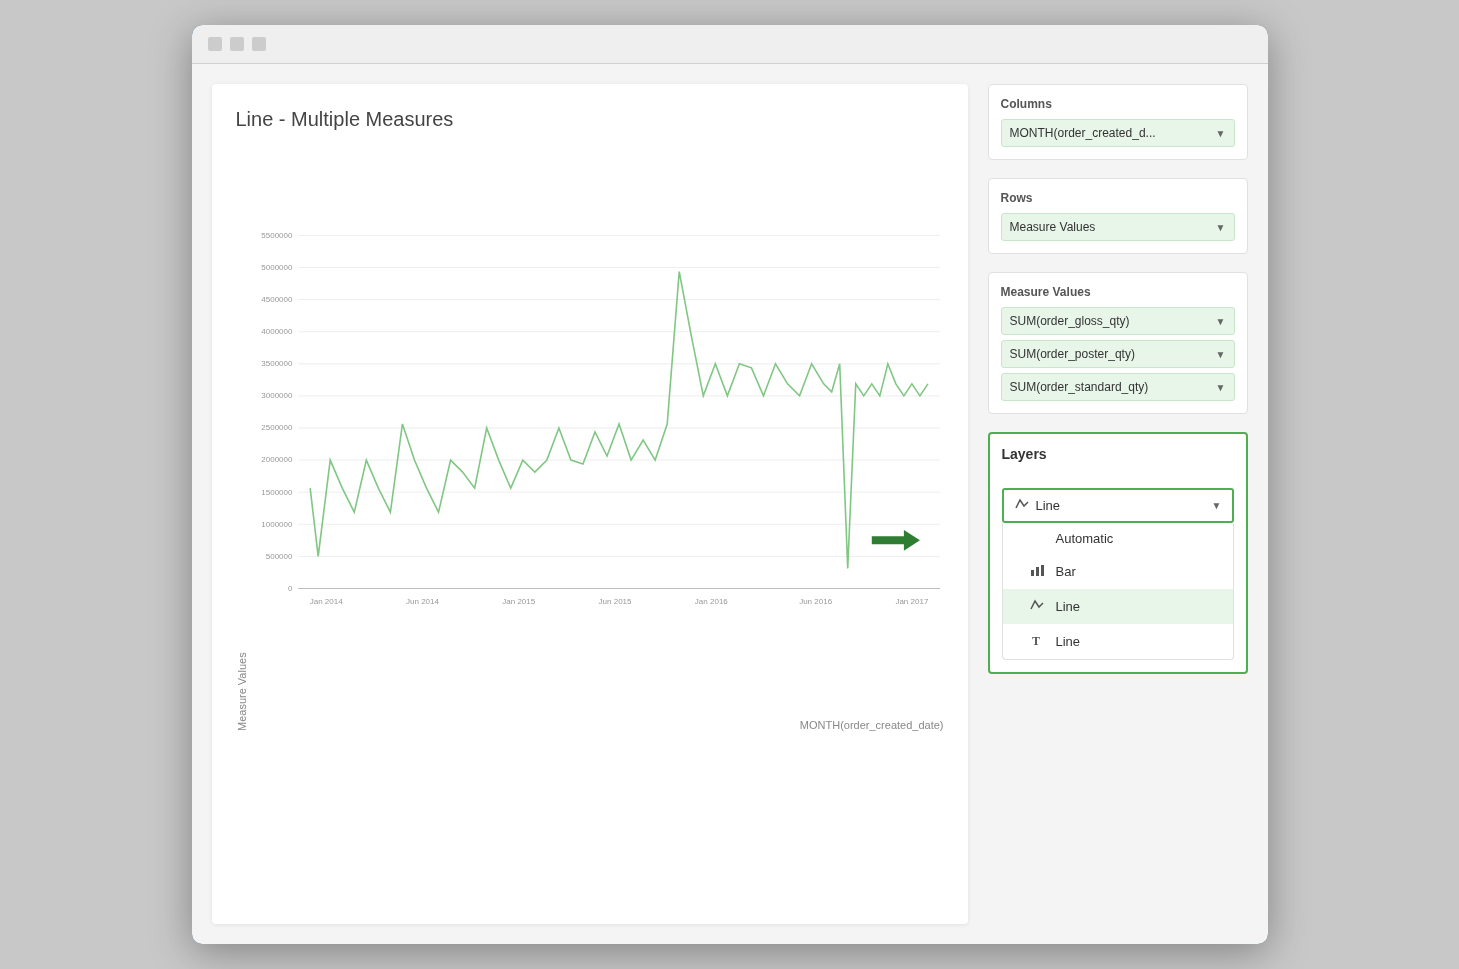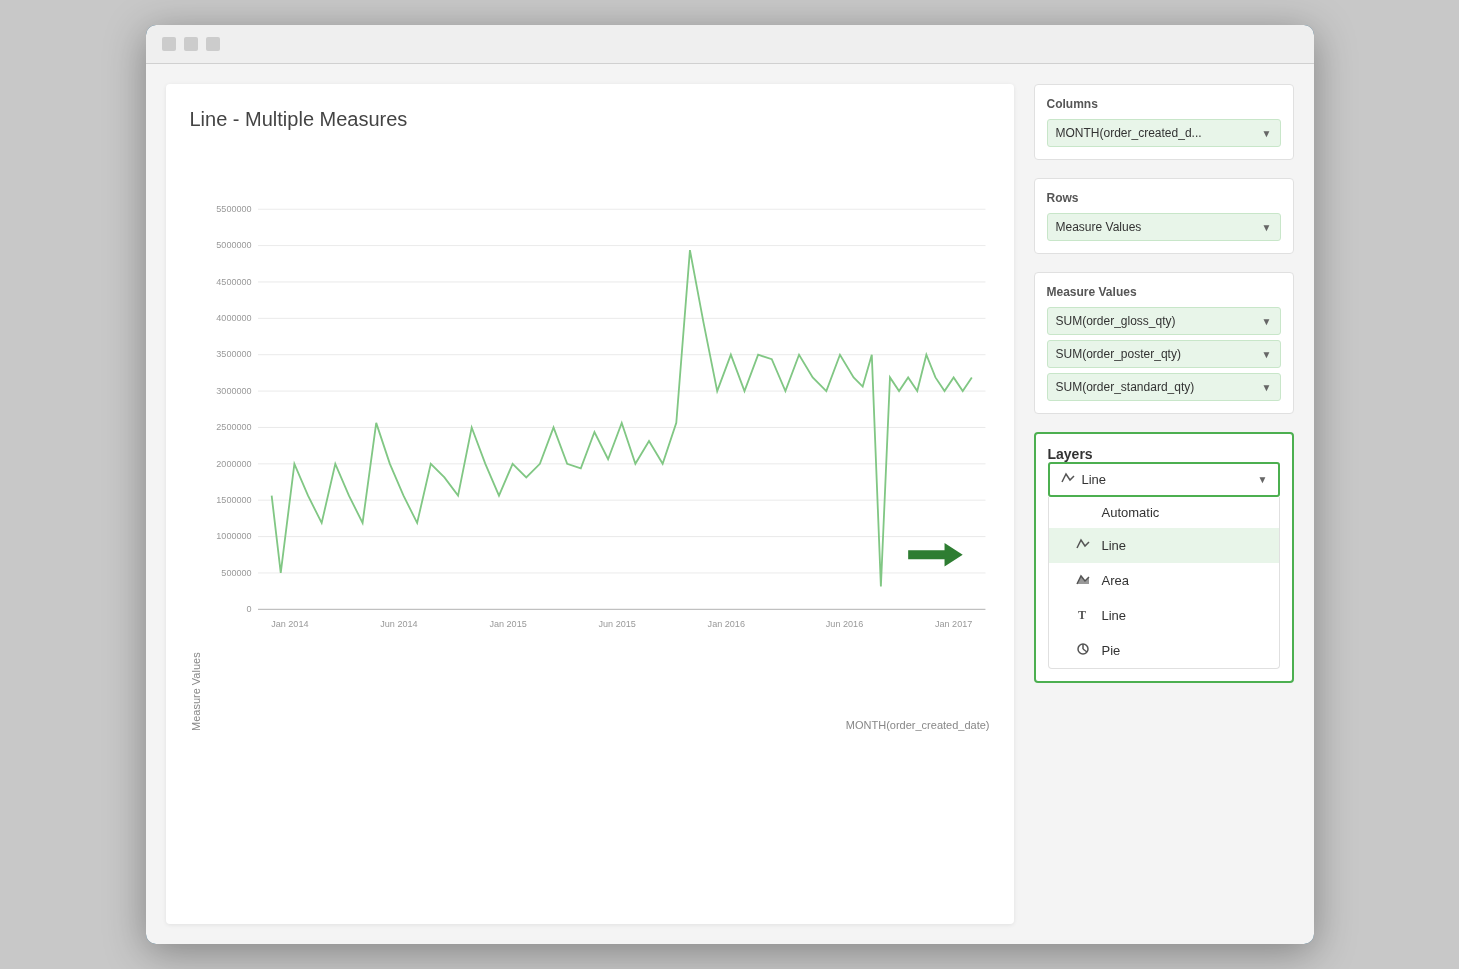--- a/index.html
+++ b/index.html
@@ -5,21 +5,21 @@
     * { box-sizing: border-box; margin: 0; padding: 0; }
     body {
       background: #c8c8c8;
       display: flex;
       justify-content: center;
       align-items: center;
       min-height: 100vh;
       font-family: -apple-system, BlinkMacSystemFont, 'Segoe UI', sans-serif;
     }
     .window-frame {
-      width: 1168px;
+      width: 1076px;
       background: #0c4a6e;
       border-radius: 10px;
       box-shadow: 0 8px 40px rgba(0,0,0,0.35);
       overflow: hidden;
     }
     .title-bar {
       background: #efefef;
       padding: 12px 16px;
       display: flex;
       align-items: center;
@@ -125,21 +125,21 @@
       background: #fff;
       border: 2px solid #4caf50;
       border-radius: 4px;
       padding: 12px;
       margin-bottom: 10px;
     }
     .layers-label {
       font-size: 14px;
       font-weight: 700;
       color: #333;
-      margin-bottom: 0;
+      margin-bottom: 26px;
     }
     .layers-dropdown-active {
       background: #fff;
       border: 2px solid #4caf50;
       border-radius: 3px;
       padding: 6px 10px;
       font-size: 13px;
       color: #333;
       display: flex;
       justify-content: space-between;
@@ -287,53 +287,44 @@
             <span>Line</span>
           </div>
           <span class="dropdown-arrow">▼</span>
         </div>
 
         <div class="dropdown-menu">
           <div class="menu-item">
             <span class="menu-item-icon"></span>
             <span>Automatic</span>
           </div>
+          <div class="menu-item">
+            <span class="menu-item-icon">
+              <svg width="16" height="16" viewBox="0 0 16 16">
+                  <rect x="2" y="8" width="3" height="6" fill="#555"></rect>
+                  <rect x="7" y="5" width="3" height="9" fill="#555"></rect>
+                  <rect x="12" y="3" width="3" height="11" fill="#555"></rect>
+                </svg>
+            </span>
+            <span>Bar</span>
+          </div>
           <div class="menu-item selected">
             <span class="menu-item-icon">
               <svg width="16" height="16" viewBox="0 0 16 16">
                   <polyline points="2,12 6,4 10,10 14,6" fill="none" stroke="#555" stroke-width="1.5"></polyline>
                 </svg>
             </span>
             <span>Line</span>
           </div>
           <div class="menu-item">
             <span class="menu-item-icon">
               <svg width="16" height="16" viewBox="0 0 16 16">
-                  <polygon points="2,13 6,5 10,10 14,6 14,13" fill="#555" opacity="0.6"></polygon>
-                  <polyline points="2,13 6,5 10,10 14,6" fill="none" stroke="#555" stroke-width="1.5"></polyline>
-                </svg>
-            </span>
-            <span>Area</span>
-          </div>
-          <div class="menu-item">
-            <span class="menu-item-icon">
-              <svg width="16" height="16" viewBox="0 0 16 16">
                   <text x="3" y="13" font-size="12" font-family="serif" font-weight="bold" fill="#555">T</text>
                 </svg>
             </span>
             <span>Line</span>
           </div>
-          <div class="menu-item">
-            <span class="menu-item-icon">
-              <svg width="16" height="16" viewBox="0 0 16 16">
-                  <circle cx="8" cy="8" r="5" fill="none" stroke="#555" stroke-width="1.5"></circle>
-                  <line x1="8" y1="8" x2="8" y2="3" stroke="#555" stroke-width="1.5"></line>
-                  <line x1="8" y1="8" x2="12" y2="11" stroke="#555" stroke-width="1.5"></line>
-                </svg>
-            </span>
-            <span>Pie</span>
-          </div>
         </div>
       </div>
 
     </div>
   </div>
 </div>
 
 </body></html>

